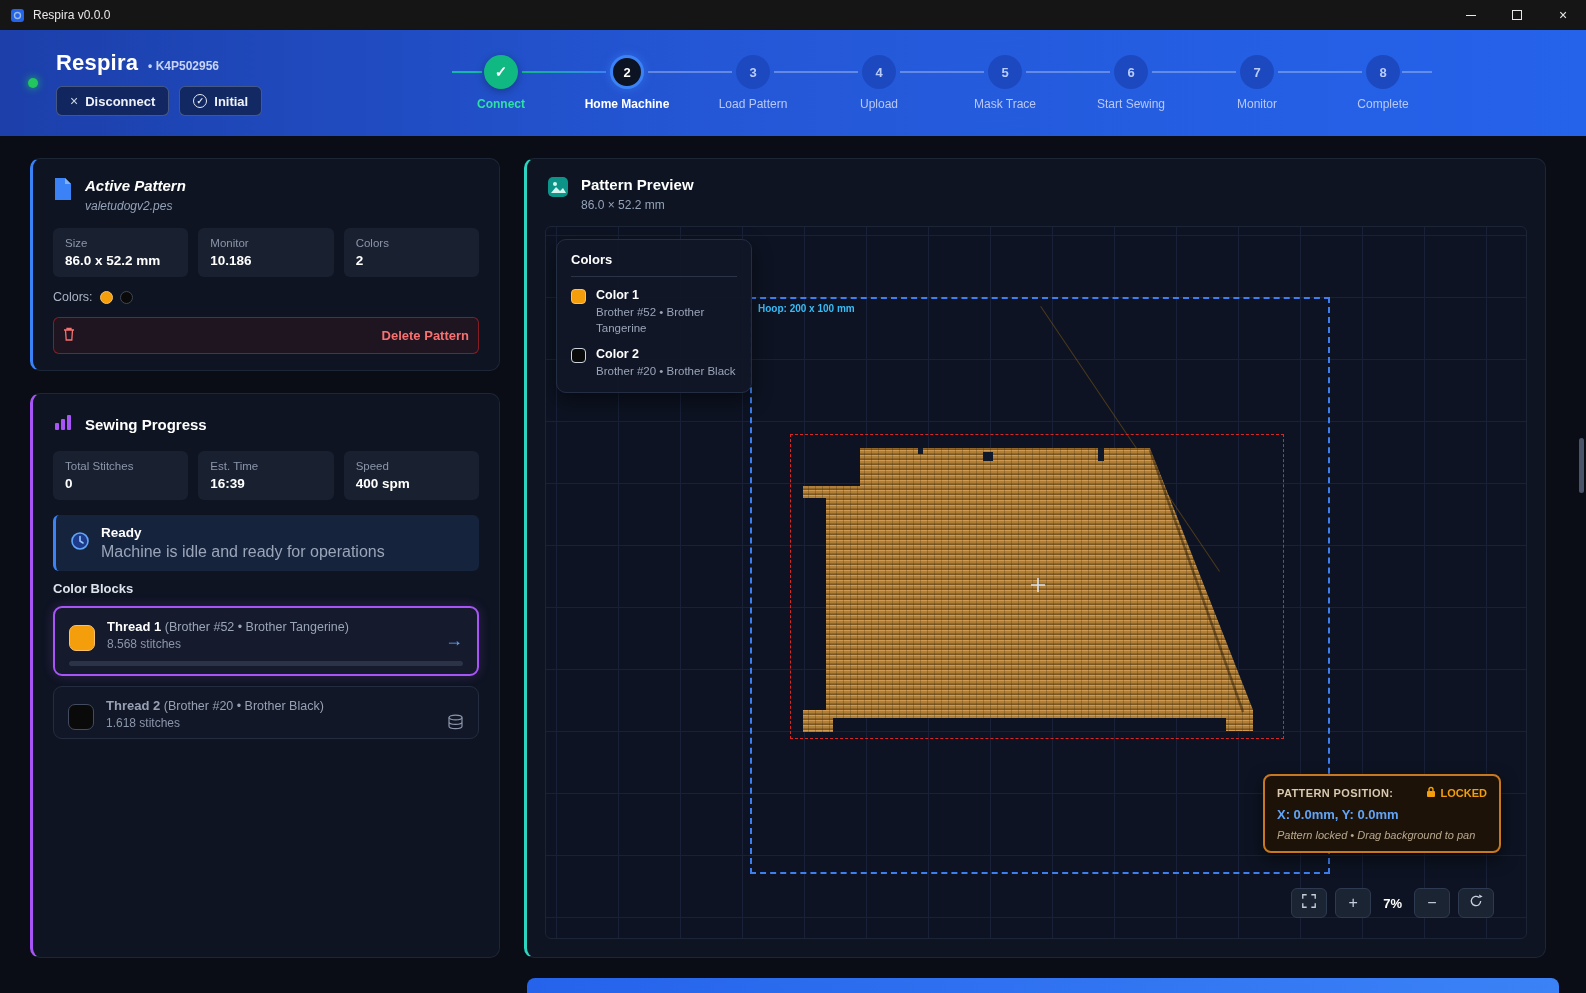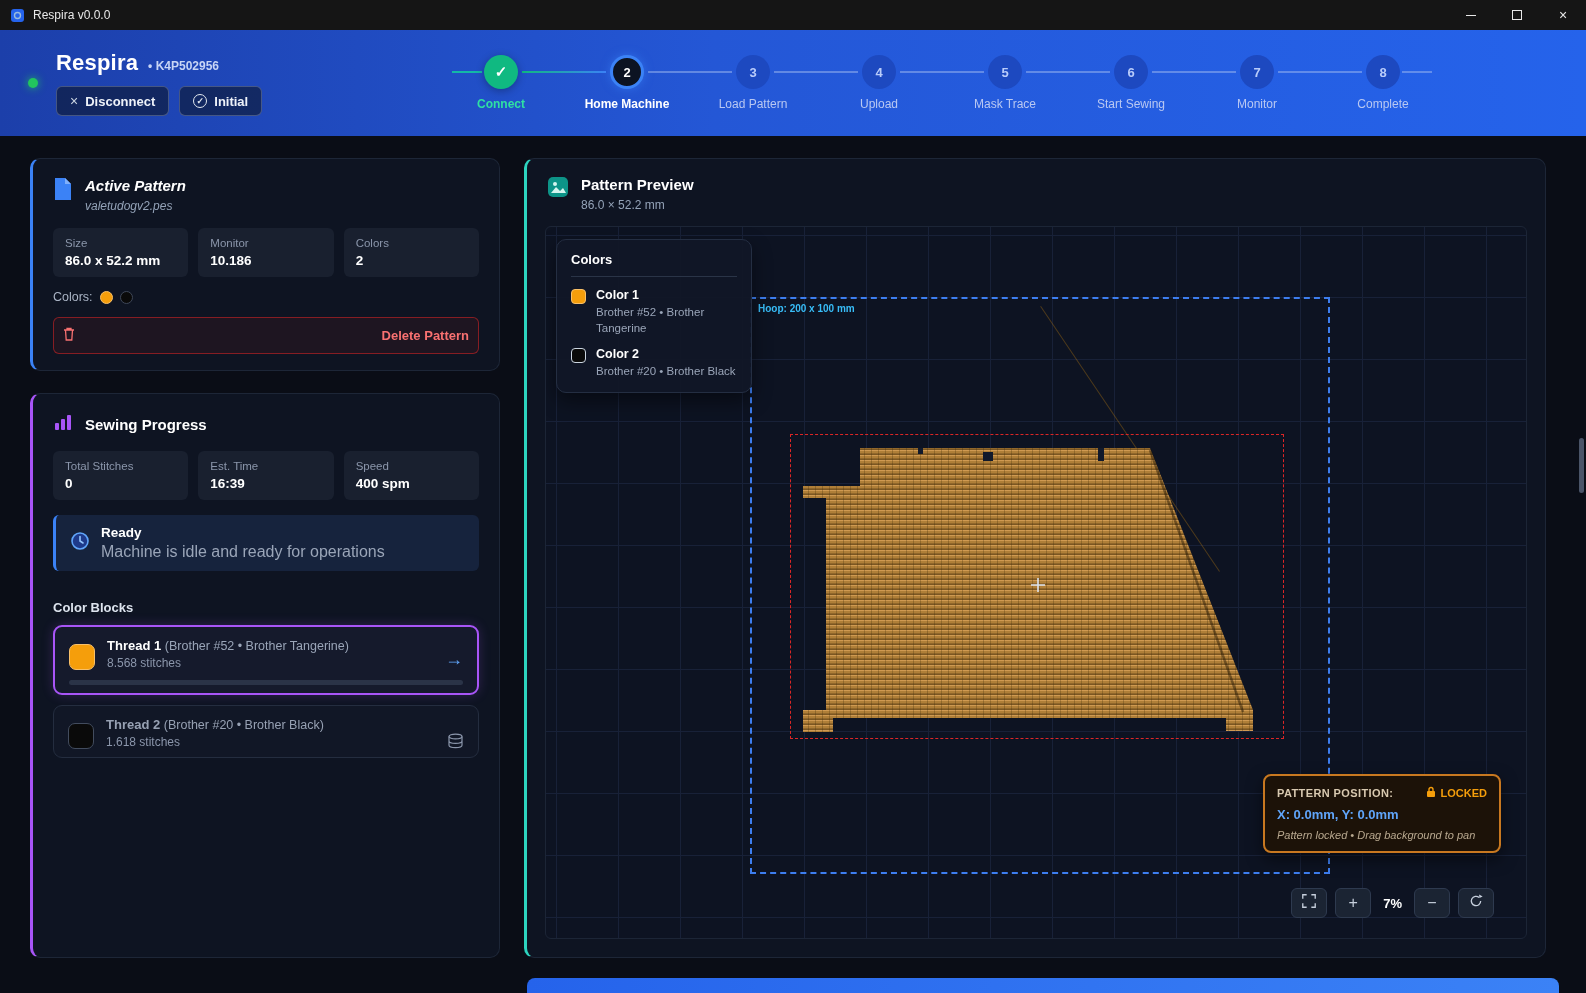--- a/index.html
+++ b/index.html
@@ -73,21 +73,21 @@
     border:1px solid rgba(220,38,38,.55); border-radius:6px; color:#f87171; font-size:13px;
     font-weight:bold; display:flex; align-items:center; justify-content:space-between; gap:8px; cursor:pointer; }
 
   
   .sp-card { border-left:3px solid #a855f7; padding:18px 20px; flex:1; display:flex; flex-direction:column; min-height:0; }
   .sp-head { display:flex; gap:12px; align-items:center; }
   .status-banner { margin-top:15px; background:#16233d; border-left:3px solid #3b82f6; border-radius:6px;
     padding:10px 14px; display:flex; gap:11px; align-items:center; }
   .status-title { font-size:13.5px; font-weight:bold; color:#fff; }
   .status-sub { font-size:16px; color:#9aa5b8; margin-top:3px; }
-  .cb-label { margin-top:29px; font-size:13px; font-weight:bold; color:#dde4ee; }
+  .cb-label { margin-top:10px; font-size:13px; font-weight:bold; color:#dde4ee; }
   .thread { margin-top:10px; border-radius:9px; padding:11px 14px 8px; position:relative; }
   .thread.active { border:2px solid #a855f7; background:#151a2c; box-shadow:0 0 12px rgba(168,85,247,.22); }
   .thread.inactive { border:1px solid #242d3f; background:#111726; }
   .thread-row { display:flex; align-items:flex-end; gap:12px; }
   .swatch { width:26px; height:26px; border-radius:7px; flex:0 0 auto; }
   .swatch.tangerine { background:#f59e0b; border:1px solid #f8c06a; }
   .swatch.blackthread { background:#0a0a0a; border:1px solid #424c5e; }
   .thread-name { font-size:13px; color:#fff; }
   .thread-name b { font-weight:bold; }
   .thread-detail { font-weight:normal; color:#9aa5b8; font-size:12.5px; }

